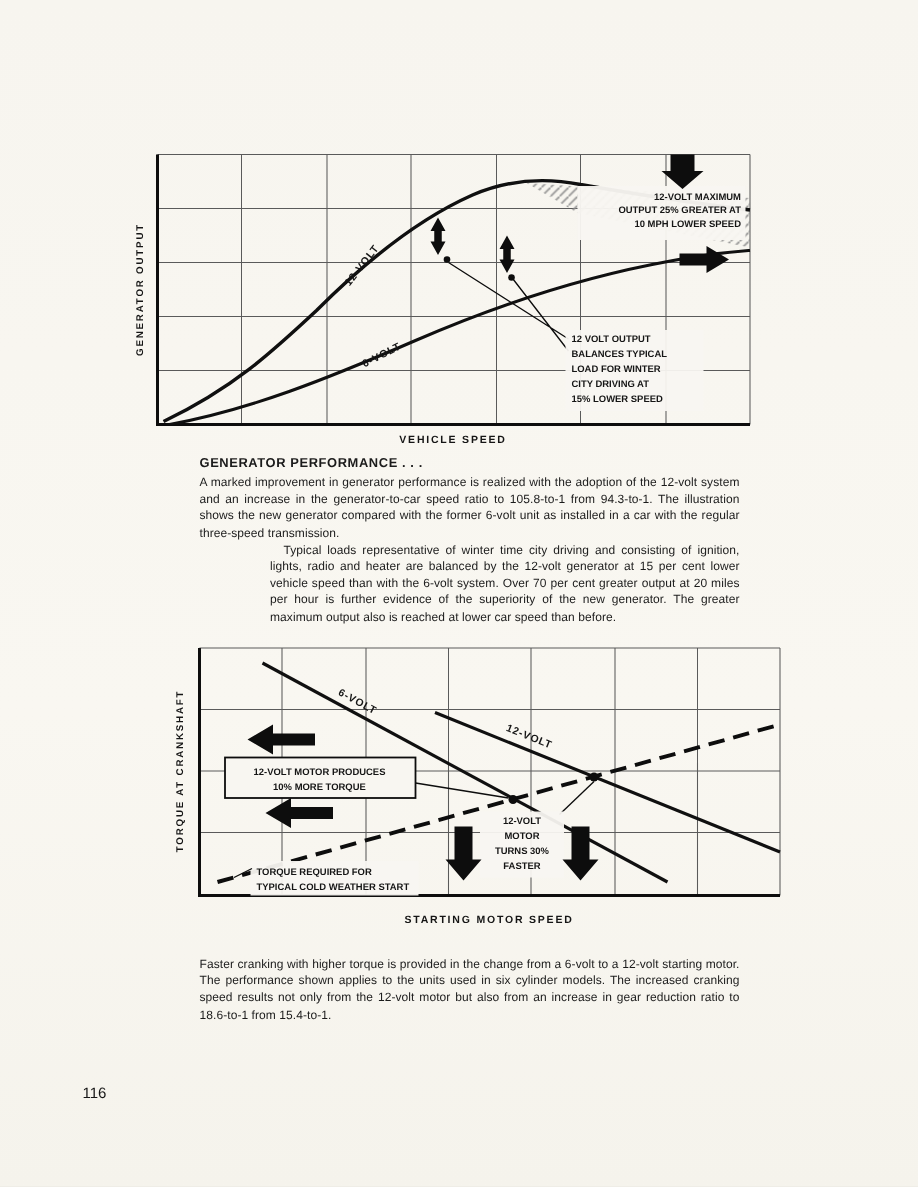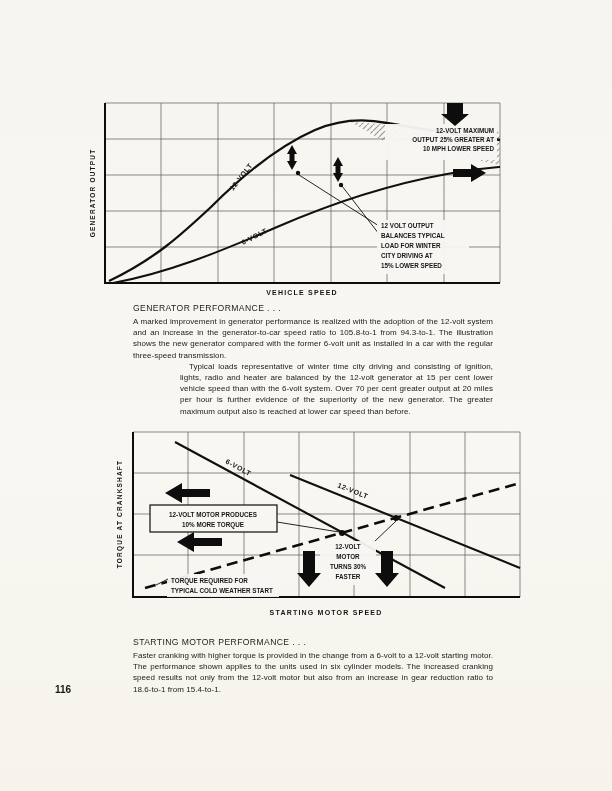--- a/index.html
+++ b/index.html
@@ -5,25 +5,25 @@
   html,body{margin:0;padding:0;}
   body{background:#e9e7e1;}
   .page{
     position:relative;width:612px;height:791px;margin:0 auto;
     background:linear-gradient(180deg,#f7f5ef 0%,#f9f7f1 60%,#f5f3ec 100%);
     font-family:"Liberation Sans",sans-serif;color:#161616;overflow:hidden;
   }
   .fig{position:absolute;}
   svg text{font-family:"Liberation Sans",sans-serif;font-weight:bold;fill:#151515;}
   .text-block{position:absolute;color:#1b1b1b;}
-  .heading{font-size:8.6px;font-weight:normal;letter-spacing:.4px;margin:0 0 3px 0;}
+  .heading{font-size:8.6px;font-weight:bold;letter-spacing:.4px;margin:0 0 3px 0;}
   .para{font-size:8px;font-weight:normal;line-height:11.2px;letter-spacing:.05px;
         text-align:justify;margin:0;}
   .para.indent{text-indent:9px;margin-left:47px;}
-  .page-number{position:absolute;left:55px;top:684px;font-size:10px;font-weight:bold;}
+  .page-number{position:absolute;left:55px;top:724px;font-size:10px;font-weight:normal;}
 </style>
 </head>
 <body>
 
 <div class="page">
 
   <div class="fig" style="left:85px;top:95px;width:425px;height:210px;">
     <svg width="425" height="210" viewBox="0 0 425 210">
       <defs>
         <pattern id="hatch" width="6" height="6" patternUnits="userSpaceOnUse">
@@ -115,19 +115,18 @@
       <text x="233" y="156" font-size="6.3" text-anchor="middle">FASTER</text>
       <path d="M188 128 h12 v22 h6 l-12 14 -12 -14 h6 z" fill="#0d0d0d"></path>
       <path d="M266 128 h12 v22 h6 l-12 14 -12 -14 h6 z" fill="#0d0d0d"></path>
 
       <text x="7" y="91" transform="rotate(-90 7 91)" text-anchor="middle" font-size="6.5" letter-spacing="1.2">TORQUE AT CRANKSHAFT</text>
       <text x="211" y="192" text-anchor="middle" font-size="7" letter-spacing="1.2">STARTING MOTOR SPEED</text>
     </svg>
   </div>
 
   <div class="text-block" style="left:133px;top:637px;width:360px;">
-    <div class="heading">STARTING MOTOR PERFORMANCE . . .</div>
     <p class="para">Faster cranking with higher torque is provided in the change from a 6-volt to a 12-volt starting motor. The performance shown applies to the units used in six cylinder models. The increased cranking speed results not only from the 12-volt motor but also from an increase in gear reduction ratio to 18.6-to-1 from 15.4-to-1.</p>
   </div>
 
   <div class="page-number">116</div>
 
 </div>
 
 </body></html>

